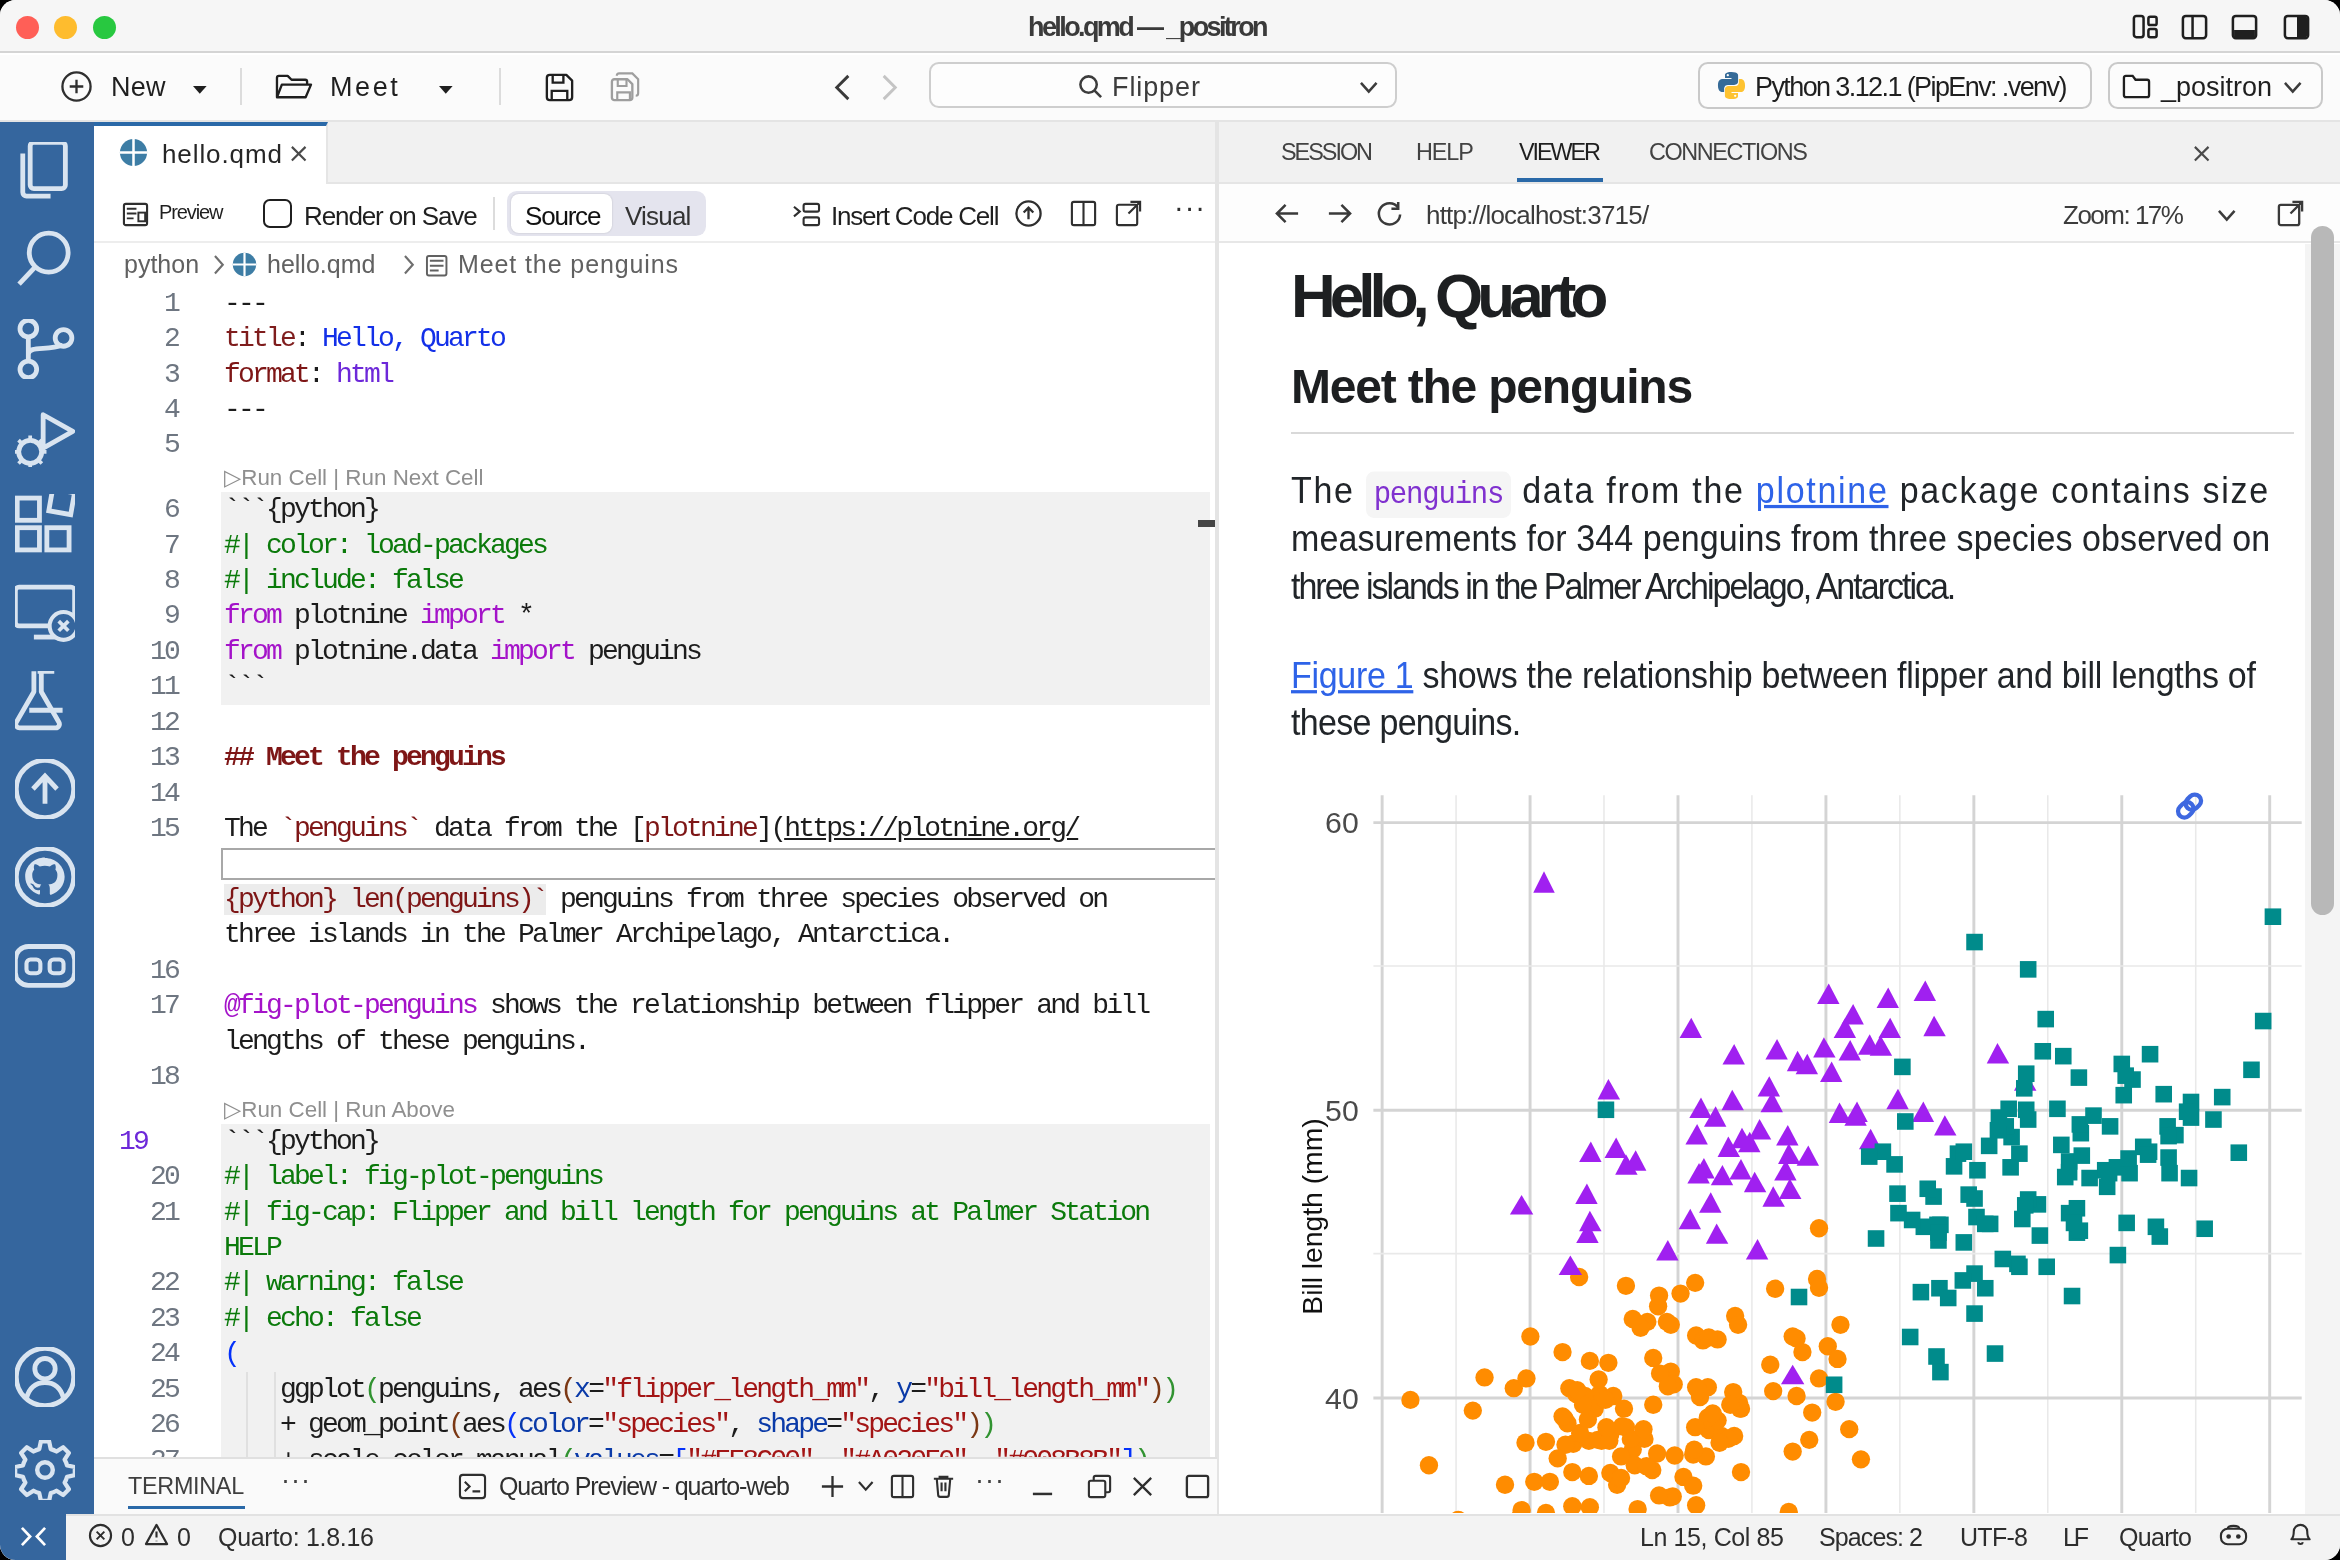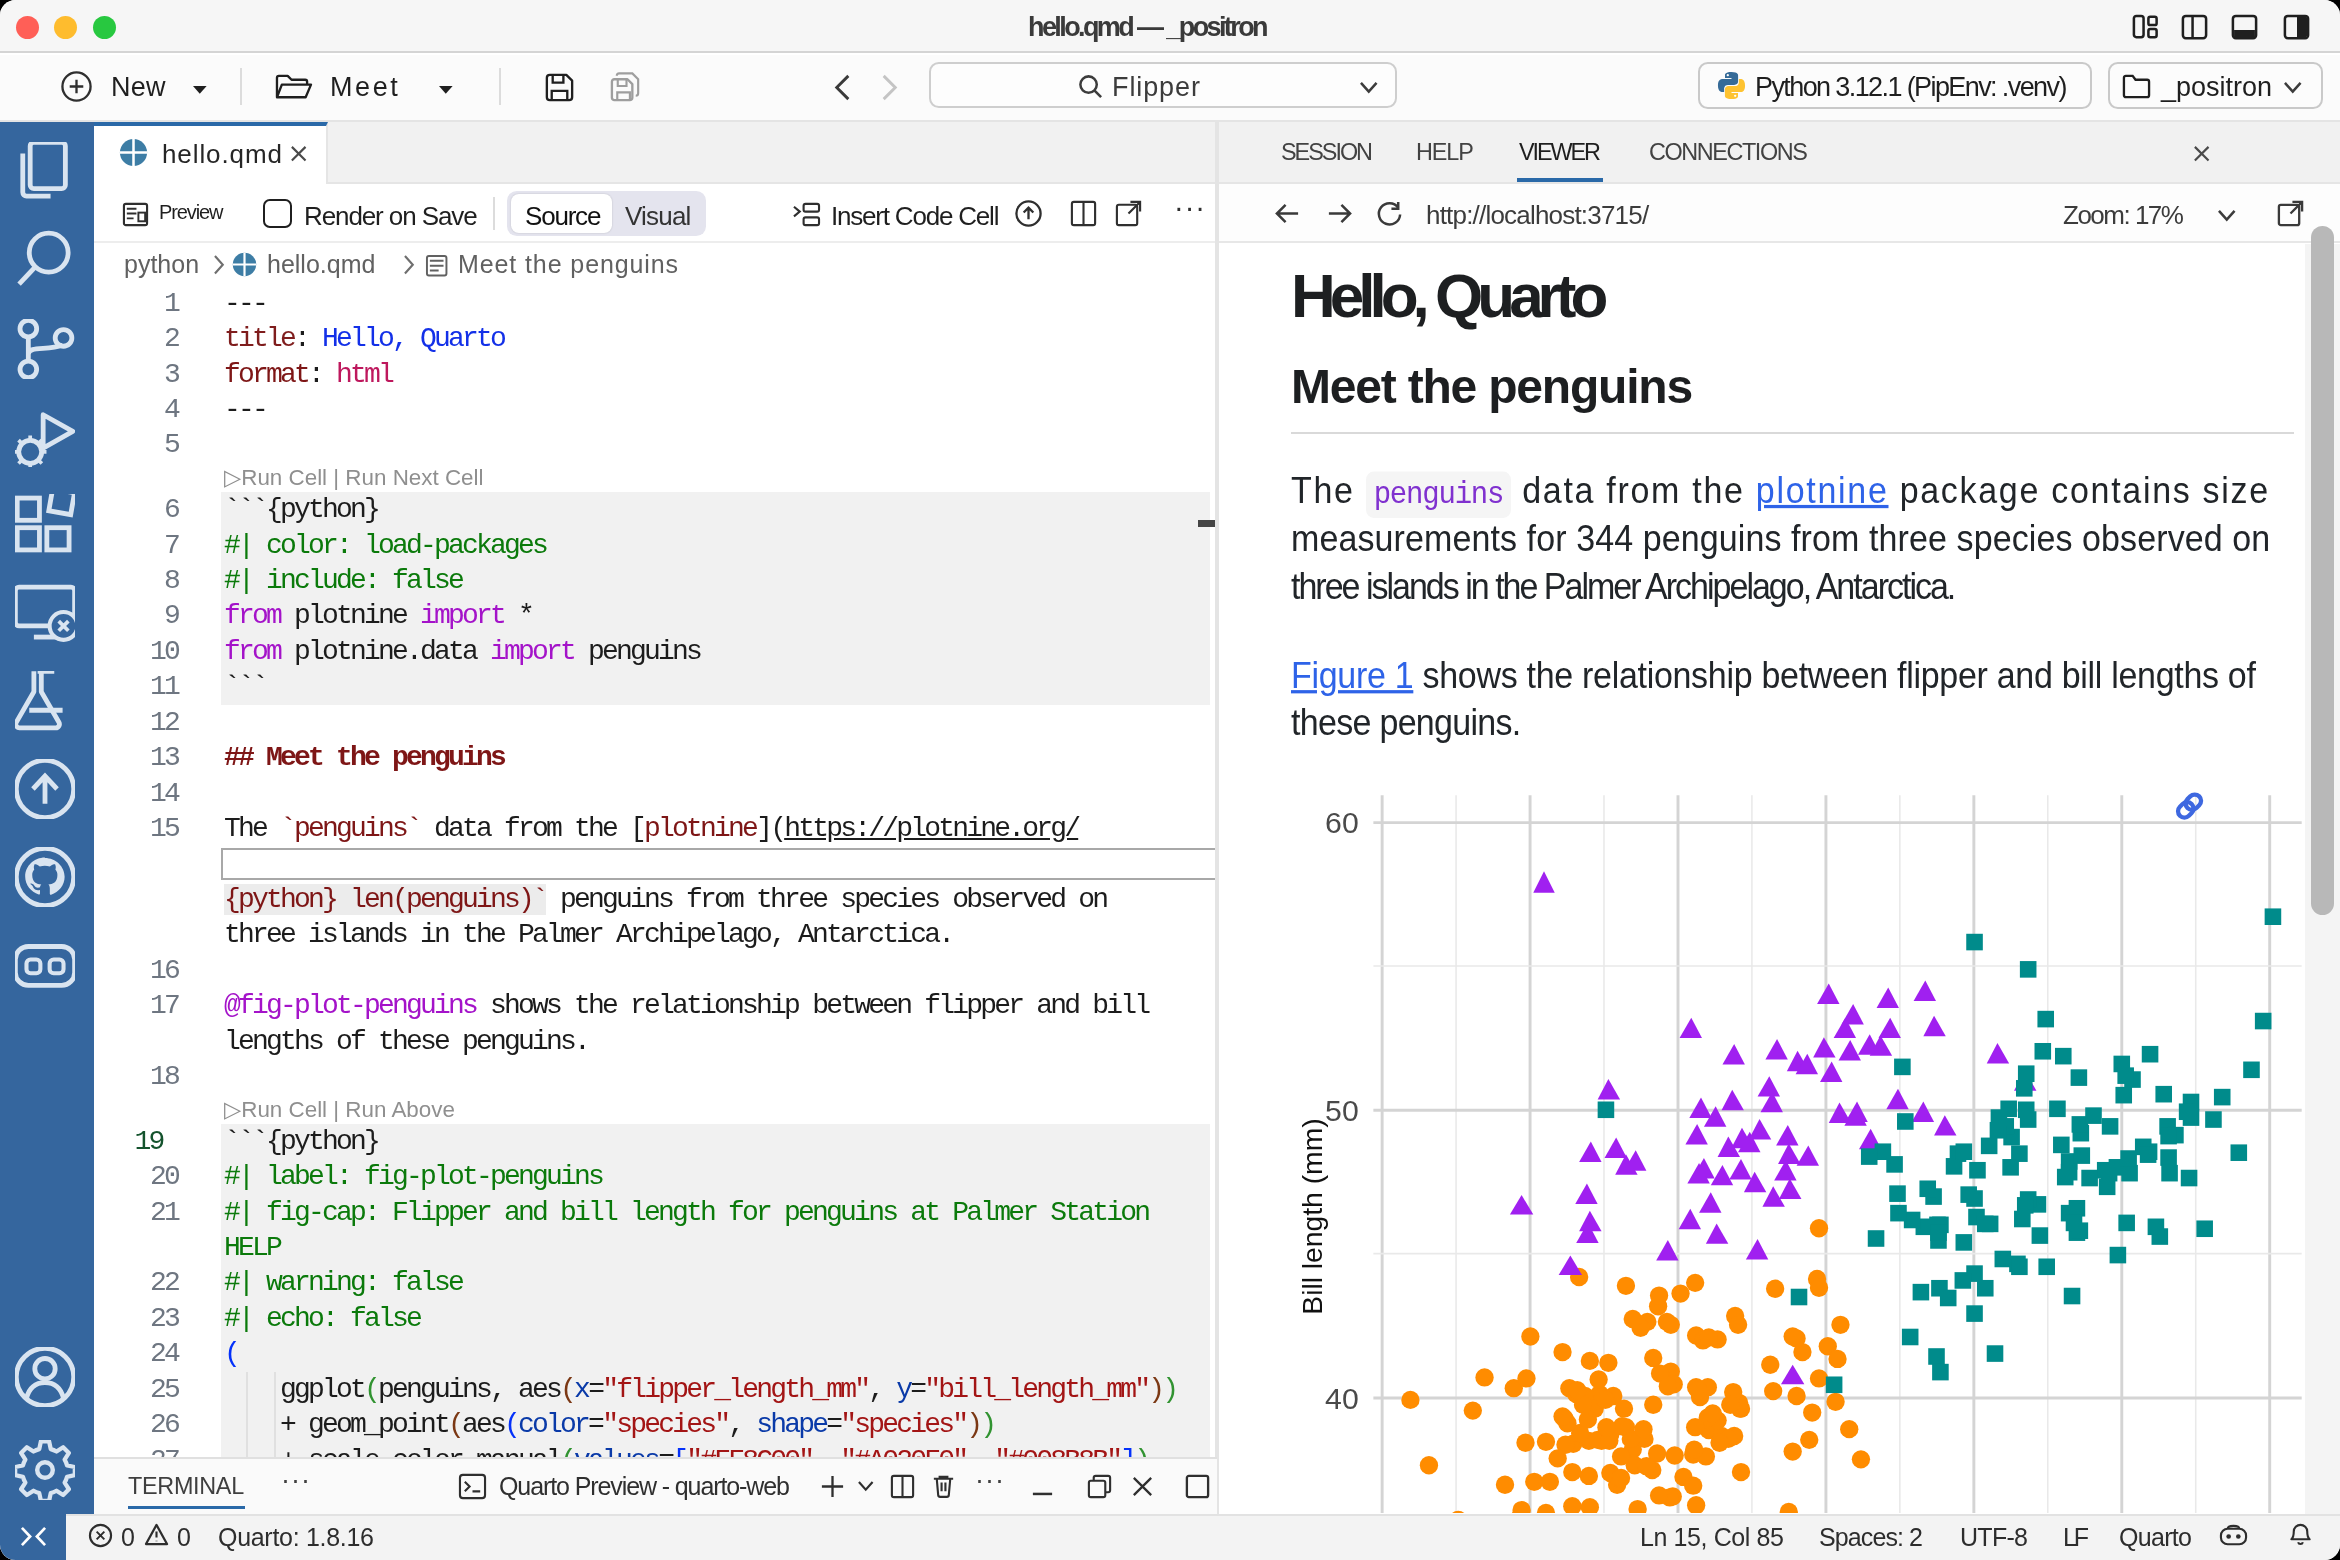--- a/index.html
+++ b/index.html
@@ -232,21 +232,21 @@
 <div class="abs" style="left:127px;top:248px;width:989px;height:213px;background:#f1f1f1"></div>
 <div class="abs" style="left:127px;top:880px;width:989px;height:333px;background:#f1f1f1"></div>
 <div class="abs" style="left:127px;top:604px;width:999px;height:32px;border:2px solid #a8a8a8"></div>
 <div class="abs" style="left:152px;top:1128px;width:2px;height:107px;background:#e0e0e0"></div>
 <div class="abs" style="left:180px;top:1128px;width:2px;height:107px;background:#e0e0e0"></div>
 <div class="abs code" style="left:25px;top:42px;width:59px;height:35px;line-height:35px;text-align:right;color:#6e7681">1</div>
 <div class="abs code" style="left:130px;top:42px;height:35px;line-height:35px">---</div>
 <div class="abs code" style="left:25px;top:77px;width:59px;height:35px;line-height:35px;text-align:right;color:#6e7681">2</div>
 <div class="abs code" style="left:130px;top:77px;height:35px;line-height:35px"><span style="color:#7f1d1d">title</span>:<span style="color:#1330e8"> Hello, Quarto</span></div>
 <div class="abs code" style="left:25px;top:113px;width:59px;height:35px;line-height:35px;text-align:right;color:#6e7681">3</div>
-<div class="abs code" style="left:130px;top:113px;height:35px;line-height:35px"><span style="color:#7e1616">format</span>:<span style="color:#be185d"> html</span></div>
+<div class="abs code" style="left:130px;top:113px;height:35px;line-height:35px"><span style="color:#7e1616">format</span>:<span style="color:#6d28d9"> html</span></div>
 <div class="abs code" style="left:25px;top:148px;width:59px;height:35px;line-height:35px;text-align:right;color:#6e7681">4</div>
 <div class="abs code" style="left:130px;top:148px;height:35px;line-height:35px">---</div>
 <div class="abs code" style="left:25px;top:183px;width:59px;height:35px;line-height:35px;text-align:right;color:#6e7681">5</div>
 <div class="abs" style="left:130px;top:219px;height:29px;line-height:29px;font-size:22.4px;color:#8f8f8f;white-space:pre">▷Run Cell | Run Next Cell</div>
 <div class="abs code" style="left:25px;top:248px;width:59px;height:35px;line-height:35px;text-align:right;color:#6e7681">6</div>
 <div class="abs code" style="left:130px;top:248px;height:35px;line-height:35px">```{python}</div>
 <div class="abs code" style="left:25px;top:284px;width:59px;height:35px;line-height:35px;text-align:right;color:#6e7681">7</div>
 <div class="abs code" style="left:130px;top:284px;height:35px;line-height:35px"><span style="color:#0b7a0b">#| color: load-packages</span></div>
 <div class="abs code" style="left:25px;top:319px;width:59px;height:35px;line-height:35px;text-align:right;color:#6e7681">8</div>
 <div class="abs code" style="left:130px;top:319px;height:35px;line-height:35px"><span style="color:#0b7a0b">#| include: false</span></div>
@@ -263,21 +263,21 @@
 <div class="abs code" style="left:25px;top:567px;width:59px;height:35px;line-height:35px;text-align:right;color:#6e7681">15</div>
 <div class="abs code" style="left:130px;top:567px;height:35px;line-height:35px">The <span style="color:#7e1616">`penguins`</span> data from the [<span style="color:#7e1616">plotnine</span>](<span style="text-decoration:underline">https://plotnine.org/</span></div>
 <div class="abs code" style="left:130px;top:638px;height:35px;line-height:35px"><span style="color:#7e1616;background:#ececec">{python} len(penguins)`</span> penguins from three species observed on</div>
 <div class="abs code" style="left:130px;top:673px;height:35px;line-height:35px">three islands in the Palmer Archipelago, Antarctica.</div>
 <div class="abs code" style="left:25px;top:709px;width:59px;height:35px;line-height:35px;text-align:right;color:#6e7681">16</div>
 <div class="abs code" style="left:25px;top:744px;width:59px;height:35px;line-height:35px;text-align:right;color:#6e7681">17</div>
 <div class="abs code" style="left:130px;top:744px;height:35px;line-height:35px"><span style="color:#a413c9">@fig-plot-penguins</span> shows the relationship between flipper and bill</div>
 <div class="abs code" style="left:130px;top:780px;height:35px;line-height:35px">lengths of these penguins.</div>
 <div class="abs code" style="left:25px;top:815px;width:59px;height:35px;line-height:35px;text-align:right;color:#6e7681">18</div>
 <div class="abs" style="left:130px;top:851px;height:29px;line-height:29px;font-size:22.4px;color:#8f8f8f;white-space:pre">▷Run Cell | Run Above</div>
-<div class="abs code" style="left:25px;top:880px;width:59px;height:35px;line-height:35px;text-align:center;color:#14532d">19</div>
+<div class="abs code" style="left:25px;top:880px;width:59px;height:35px;line-height:35px;text-align:left;color:#6d28d9">19</div>
 <div class="abs code" style="left:130px;top:880px;height:35px;line-height:35px">```{python}</div>
 <div class="abs code" style="left:25px;top:915px;width:59px;height:35px;line-height:35px;text-align:right;color:#6e7681">20</div>
 <div class="abs code" style="left:130px;top:915px;height:35px;line-height:35px"><span style="color:#0b7a0b">#| label: fig-plot-penguins</span></div>
 <div class="abs code" style="left:25px;top:951px;width:59px;height:35px;line-height:35px;text-align:right;color:#6e7681">21</div>
 <div class="abs code" style="left:130px;top:951px;height:35px;line-height:35px"><span style="color:#0b7a0b">#| fig-cap: Flipper and bill length for penguins at Palmer Station</span></div>
 <div class="abs code" style="left:130px;top:986px;height:35px;line-height:35px"><span style="color:#0b7a0b">HELP</span></div>
 <div class="abs code" style="left:25px;top:1021px;width:59px;height:35px;line-height:35px;text-align:right;color:#6e7681">22</div>
 <div class="abs code" style="left:130px;top:1021px;height:35px;line-height:35px"><span style="color:#0b7a0b">#| warning: false</span></div>
 <div class="abs code" style="left:25px;top:1057px;width:59px;height:35px;line-height:35px;text-align:right;color:#6e7681">23</div>
 <div class="abs code" style="left:130px;top:1057px;height:35px;line-height:35px"><span style="color:#0b7a0b">#| echo: false</span></div>

